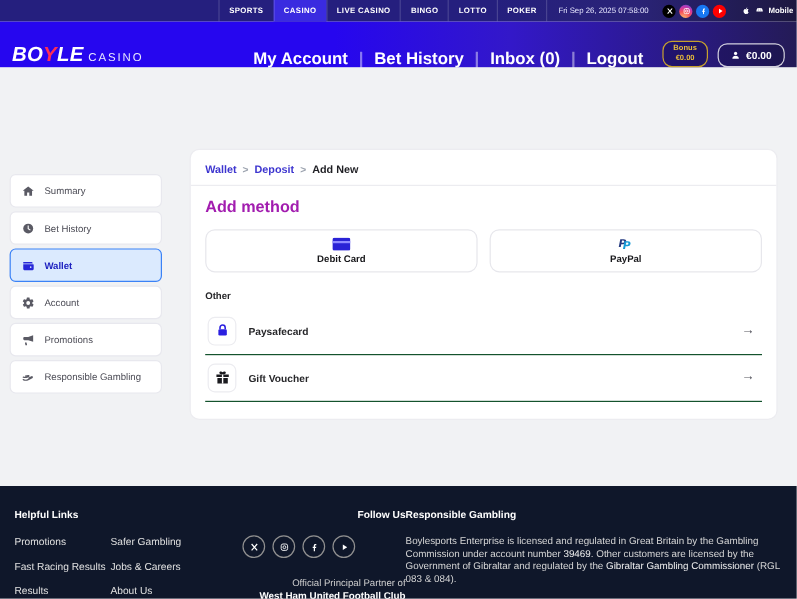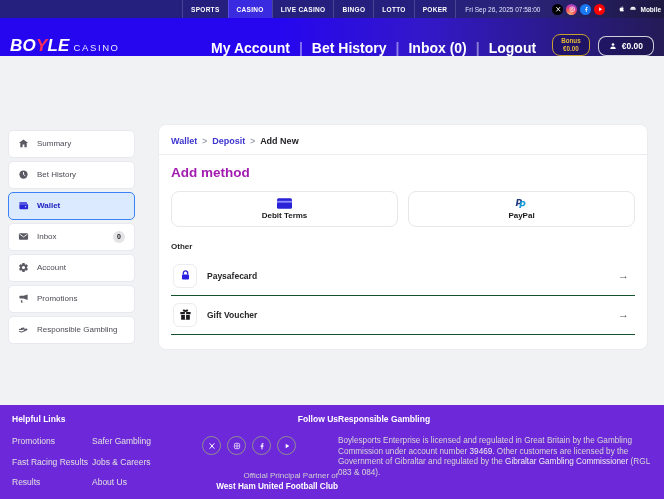--- a/index.html
+++ b/index.html
@@ -104,21 +104,21 @@
   .pay-card-label { font-size:8px; font-weight:700; color:#18181b; }
   .method-row { display:flex; align-items:center; gap:10px; padding:7px 2px; border-bottom:1px solid #14532d; cursor:pointer; }
   .method-icon {
     width:24px; height:24px; border:1px solid #ececf0; border-radius:6px; background:#fff;
     display:flex; align-items:center; justify-content:center; flex:none;
   }
   .method-label { font-size:8.5px; font-weight:700; color:#27272a; }
   .method-arrow { margin-left:auto; color:#52525b; font-size:11px; line-height:1; padding-right:4px; }
 
   
-  .footer { height:94px; flex:none; background:#6d28d9; color:#e2e2e2; padding:9px 12px; display:flex; }
+  .footer { height:94px; flex:none; background:#0f172a; color:#e2e2e2; padding:19px 12px; display:flex; }
   .fhead { font-size:8.5px; font-weight:800; color:#fff; margin-bottom:12px; white-space:nowrap; }
   .fcol-helpful { width:190px; flex:none; }
   .fcol-cs { width:96px; flex:none; }
   .fcol-follow { width:136px; flex:none;text-align:right; }
   .fcol-rg { flex:1; }
   .fl-cols { display:flex; }
   .fl-col { width:80px; display:flex; flex-direction:column; gap:10.5px; }
   .fl-col2 { width:auto; }
   .flink { font-size:8.5px; color:#e0e0e0; white-space:nowrap; }
   .social-row { display:flex; gap:6px; margin-bottom:16px; }
@@ -230,28 +230,20 @@
     </div>
     <div class="side-item active">
       <svg viewBox="0 0 24 24">
           <path fill="currentColor" d="M3 5h15a2 2 0 0 1 2 2v1H3V5zm0 4h18a1 1 0 0 1 1 1v8a2 2 0 0 1-2 2H5a2 2 0 0 1-2-2V9z"></path>
           <circle cx="16.5" cy="14.5" r="1.5" fill="#dbeafe"></circle>
         </svg>
       <span>Wallet</span>
     </div>
     <div class="side-item">
       <svg viewBox="0 0 24 24">
-          <rect x="2" y="5" width="20" height="14" rx="2" fill="currentColor"></rect>
-          <path d="M3 6.5l9 6.5 9-6.5" stroke="#fff" stroke-width="1.8" fill="none"></path>
-        </svg>
-      <span>Inbox</span>
-      <span class="side-badge">0</span>
-    </div>
-    <div class="side-item">
-      <svg viewBox="0 0 24 24">
           <path fill="currentColor" d="M19.4 13c.04-.33.06-.66.06-1s-.02-.67-.06-1l2.1-1.65a.5.5 0 0 0 .12-.64l-2-3.46a.5.5 0 0 0-.61-.22l-2.48 1a7.3 7.3 0 0 0-1.73-1l-.37-2.65A.5.5 0 0 0 13.93 2h-4a.5.5 0 0 0-.5.42l-.37 2.65c-.62.26-1.2.6-1.73 1l-2.48-1a.5.5 0 0 0-.61.22l-2 3.46a.5.5 0 0 0 .12.64L4.56 11c-.04.33-.06.66-.06 1s.02.67.06 1l-2.1 1.65a.5.5 0 0 0-.12.64l2 3.46c.14.24.42.33.61.22l2.48-1c.53.4 1.11.74 1.73 1l.37 2.65c.04.24.25.42.5.42h4c.25 0 .46-.18.5-.42l.37-2.65c.62-.26 1.2-.6 1.73-1l2.48 1c.2.1.47 0 .61-.22l2-3.46a.5.5 0 0 0-.12-.64L19.4 13zM12 15.5a3.5 3.5 0 1 1 0-7 3.5 3.5 0 0 1 0 7z"></path>
         </svg>
       <span>Account</span>
     </div>
     <div class="side-item">
       <svg viewBox="0 0 24 24">
           <path fill="currentColor" d="M21 3v12l-9-3H5a2 2 0 0 1-2-2V8a2 2 0 0 1 2-2h7l9-3zM6 16h3l1 5H7l-1-5z"></path>
         </svg>
       <span>Promotions</span>
     </div>
@@ -275,21 +267,21 @@
     <div class="panel-divider"></div>
 
     <h1 class="page-title">Add method</h1>
 
     <div class="cards">
       <div class="pay-card">
         <svg width="15" height="11" viewBox="0 0 24 17">
             <rect width="24" height="17" rx="2.5" fill="#2a22d6"></rect>
             <rect y="4.2" width="24" height="3" fill="#8f8aff"></rect>
           </svg>
-        <span class="pay-card-label">Debit Terms</span>
+        <span class="pay-card-label">Debit Card</span>
       </div>
       <div class="pay-card">
         <svg width="13" height="12" viewBox="0 0 26 24">
           <text x="1" y="17" font-family="DejaVu Sans, sans-serif" font-size="18" font-weight="bold" font-style="italic" fill="#253b80">P</text>
           <text x="8" y="21" font-family="DejaVu Sans, sans-serif" font-size="18" font-weight="bold" font-style="italic" fill="#179bd7">P</text>
         </svg>
         <span class="pay-card-label">PayPal</span>
       </div>
     </div>
 

